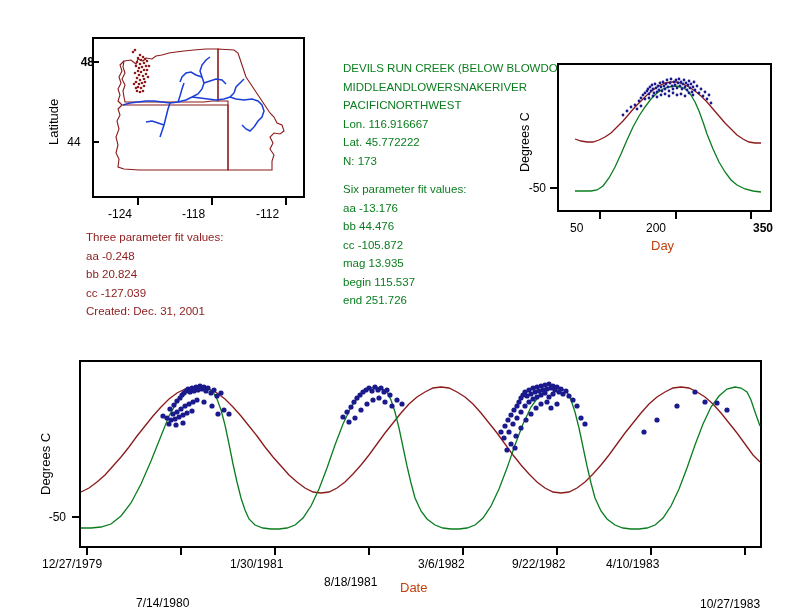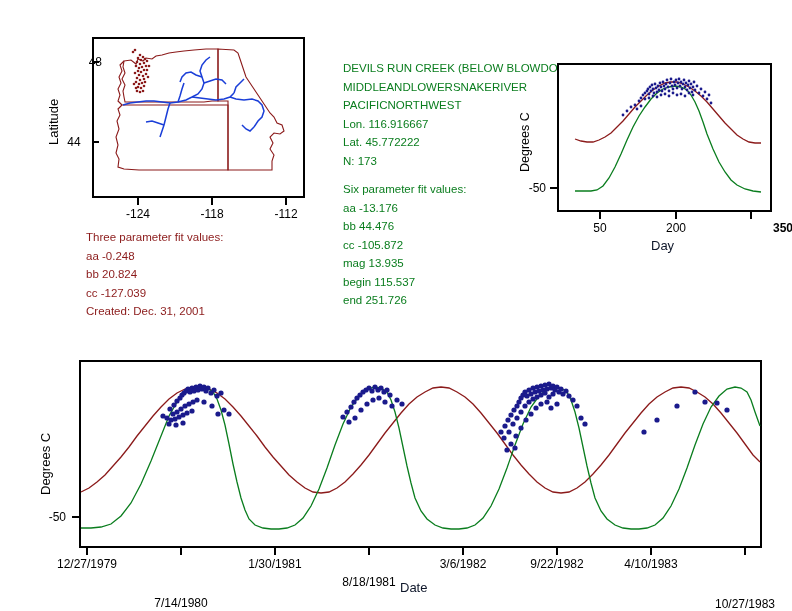--- a/index.html
+++ b/index.html
@@ -8,22 +8,22 @@
     background:#ffffff;
     font-family:"Liberation Sans", sans-serif;
     overflow:hidden;
   }
   .abs{position:absolute;}
   .plotframe{position:absolute;border:2px solid #000;box-sizing:border-box;background:#fff;}
   svg{display:block;overflow:visible;}
   .txtblock{position:absolute;font-size:11.5px;line-height:18.5px;white-space:nowrap;}
   .red-text{color:#8b1a1a;}
   .green-text{color:#0a7d1e;}
-  .axlabel{position:absolute;font-size:13px;color:#0f172a;white-space:nowrap;}
-  .ticklabel{position:absolute;font-size:12px;color:#000;white-space:nowrap;text-align:center;}
+  .axlabel{position:absolute;font-size:13px;color:#c2410c;white-space:nowrap;}
+  .ticklabel{position:absolute;font-size:12px;color:#000;white-space:nowrap;}
   .vlabel{position:absolute;font-size:13px;color:#000;white-space:nowrap;
           transform-origin:left top;transform:rotate(-90deg);}
   .vlabel-sm{position:absolute;font-size:12.5px;color:#000;white-space:nowrap;
           transform-origin:left top;transform:rotate(-90deg);}
 </style>
 </head>
 <body>
 
 <div class="plotframe" style="left:92px;top:37px;width:213px;height:161px;">
   <svg width="209" height="157" viewBox="0 0 209 157">
@@ -109,21 +109,21 @@
 
 <svg class="abs" style="left:78px;top:30px;" width="240" height="180">
   <g stroke="#000" stroke-width="2">
     <line x1="14" y1="32" x2="21" y2="32"></line>
     <line x1="14" y1="112" x2="21" y2="112"></line>
     <line x1="60" y1="168" x2="60" y2="175"></line>
     <line x1="134" y1="168" x2="134" y2="175"></line>
     <line x1="208" y1="168" x2="208" y2="175"></line>
   </g>
 </svg>
-<div class="ticklabel" style="left:78px;top:55px;width:24px;text-align:right;">48</div>
+<div class="ticklabel" style="left:70px;top:55px;width:24px;text-align:right;font-weight:bold;">48</div>
 <div class="ticklabel" style="left:62px;top:135px;width:24px;text-align:center;">44</div>
 <div class="ticklabel" style="left:108px;top:207px;width:60px;">-124</div>
 <div class="ticklabel" style="left:182px;top:207px;width:60px;">-118</div>
 <div class="ticklabel" style="left:256px;top:207px;width:60px;">-112</div>
 <div class="vlabel" style="left:46px;top:145px;">Latitude</div>
 
 <div class="txtblock red-text" style="left:86px;top:228px;">
   <div>Three parameter fit values:</div>
   <div>aa -0.248</div>
   <div>bb 20.824</div>

